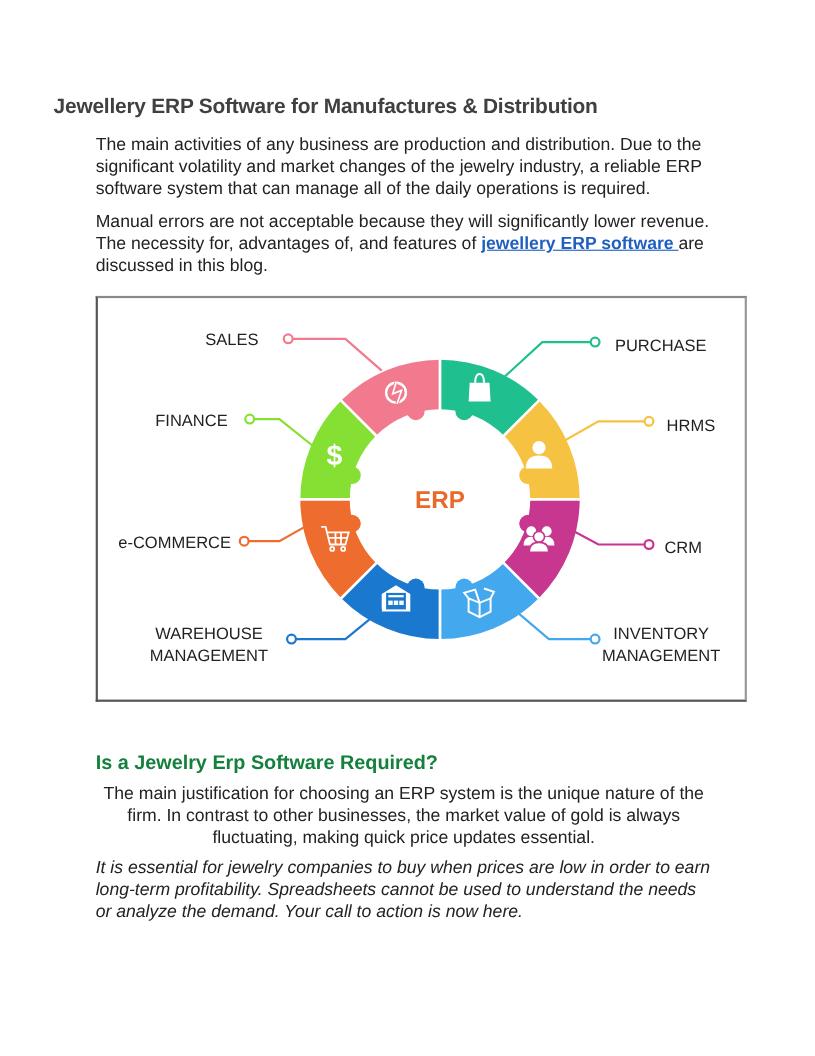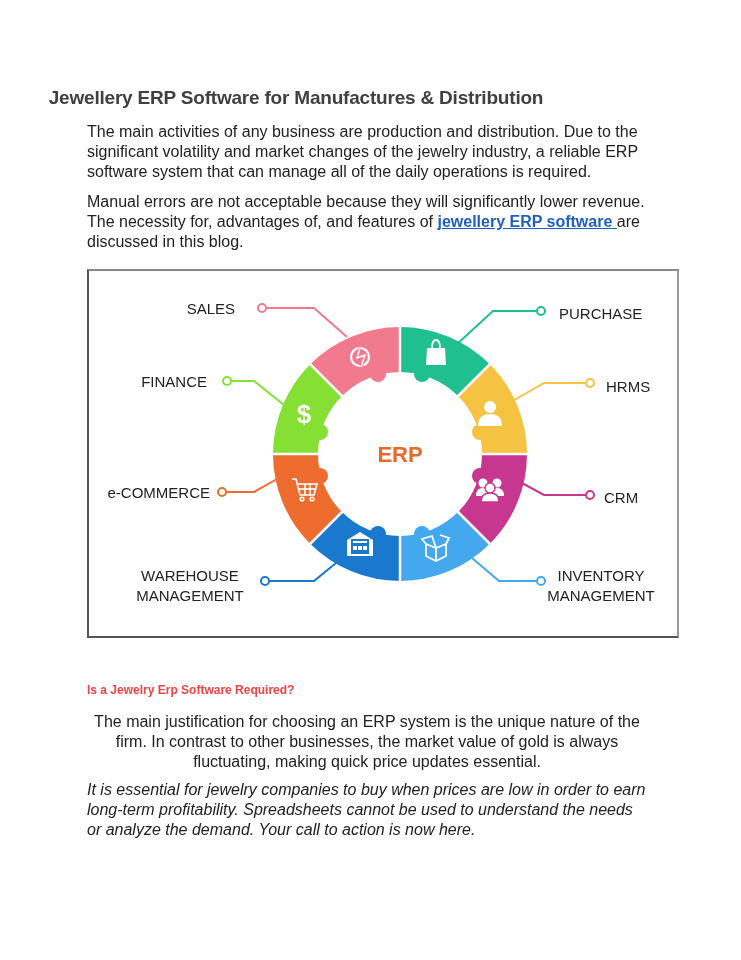--- a/index.html
+++ b/index.html
@@ -20,21 +20,21 @@
     .p2 { top: 172px; margin-top: 20px; }
     .link { color: #1f5fbf; text-decoration: underline; font-weight: bold; }
     .figure {
       position: absolute; left: 87px; top: 269px; width: 592px; height: 369px;
       border: 2px solid #555; border-top-color: #888; border-right-color: #999;
       box-sizing: border-box; background: #fff;
     }
     .figure svg { position: absolute; left: 0; top: 0; }
     .h2 {
       position: absolute; left: 87px; top: 683px;
-      font-size: 12px; font-weight: bold; color: #ef4444;
+      font-size: 18px; font-weight: bold; color: #15803d;
     }
     .p3 { top: 712px; text-align: center; }
     .p4 { top: 780px; font-style: italic; }
     .lbl { font-family: "Liberation Sans", sans-serif; font-size: 15px; fill: #222; }
     .erp { font-family: "Liberation Sans", sans-serif; font-size: 22px; font-weight: bold; }
   </style>
 </head>
 <body>
 
 <div class="title">Jewellery ERP Software for Manufactures &amp; Distribution</div>

